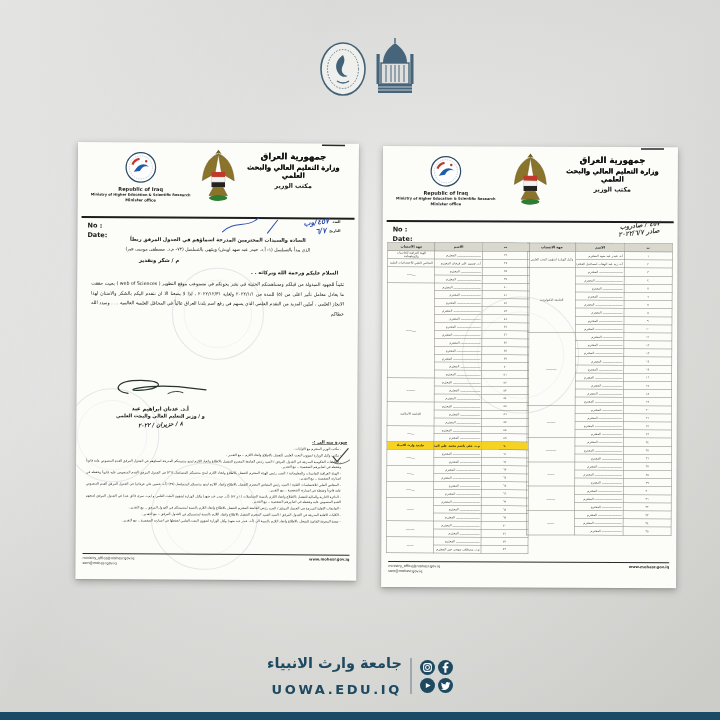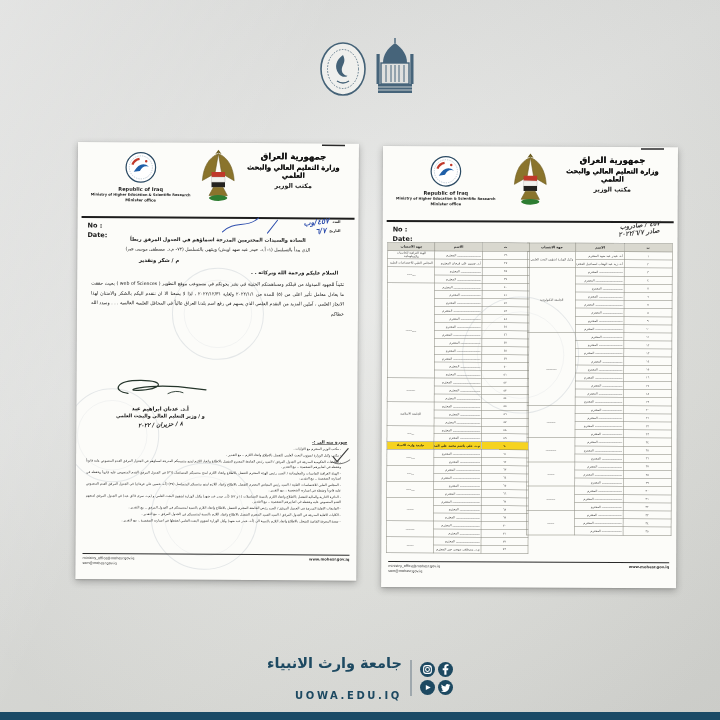--- a/index.html
+++ b/index.html
@@ -72,21 +72,21 @@
   .half td{font-size:6.2px;color:#3a3a3a;}
   .half-r td{height:15.2px;} .half-l td{height:14.9px;}
   .half .cn{width:20px;text-align:center;font-size:5.8px;}
   .half .cm{width:162px;white-space:nowrap;}
   .half .ca{width:102px;text-align:center;font-size:5.9px;line-height:1.25;white-space:normal;}
   .half td.hl{background:var(--hl,#f6d320);color:#1a1a1a;font-weight:bold;}
   
   .brand{position:absolute;top:655px;left:0;right:0;display:flex;justify-content:center;align-items:center;gap:8px;}
   .brand .txt{text-align:right;color:#1d4961;}
   .brand .uni{font-size:14.5px;font-weight:bold;direction:rtl;}
-  .brand .site{font-size:10px;font-weight:bold;letter-spacing:2.6px;margin-top:19px;}
+  .brand .site{font-size:13px;font-weight:bold;letter-spacing:2.6px;margin-top:11px;}
   .brand .div{width:2px;height:36px;background:#9fa8ad;}
   .brand .icons{display:grid;grid-template-columns:15px 15px;grid-gap:3px;}
   .bottombar{position:absolute;left:0;bottom:0;width:720px;height:8px;}
 </style>
 </head>
 <body>
 
 <div class="stage">
 
   <div class="page-logos">

